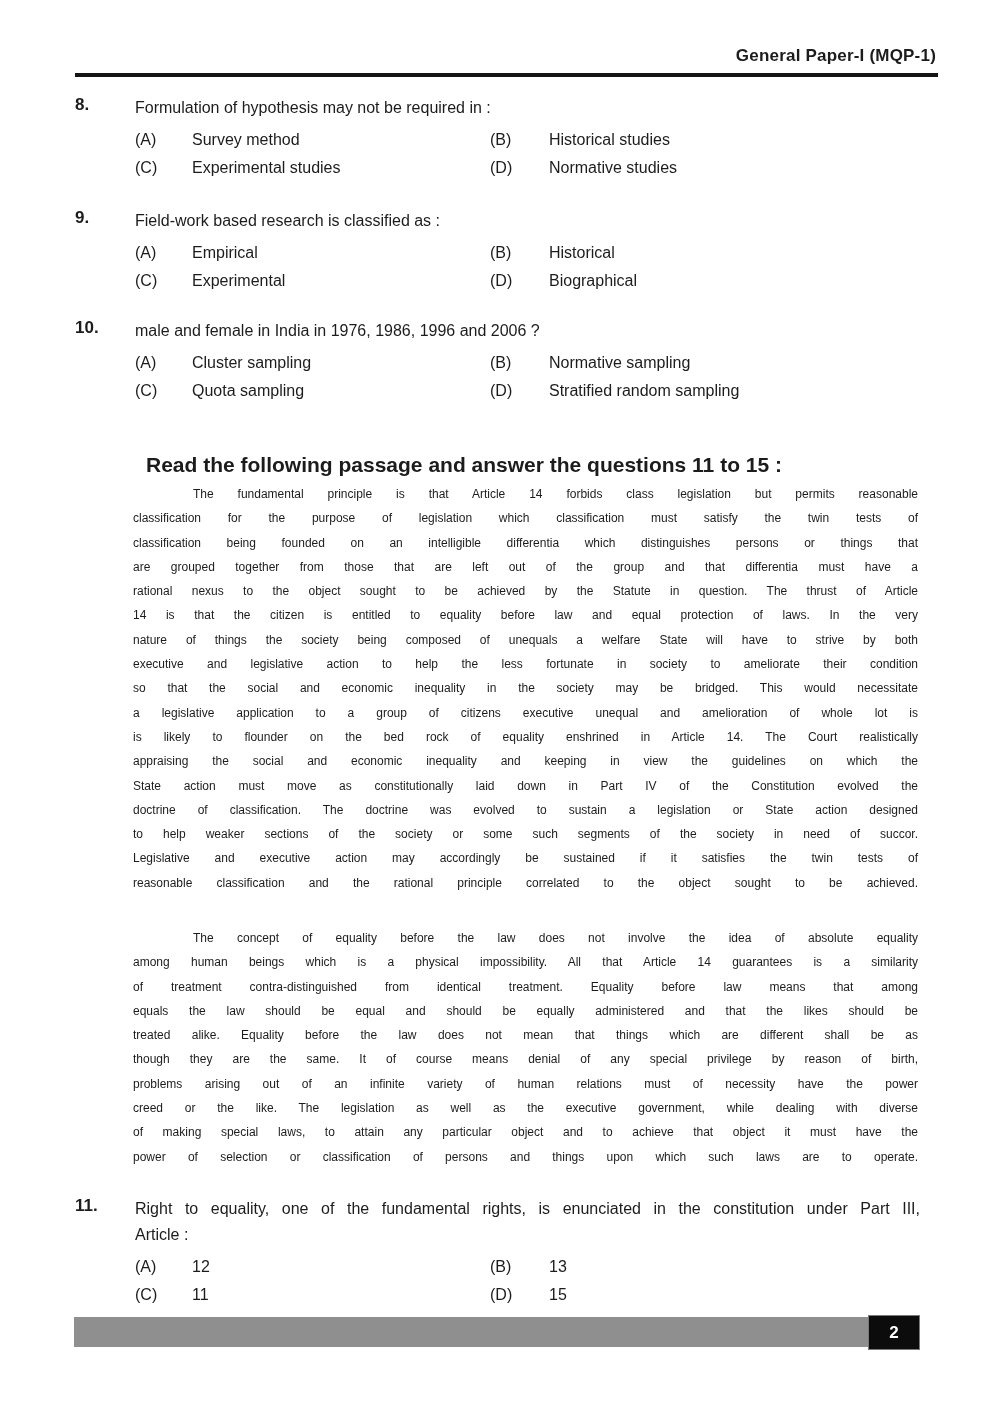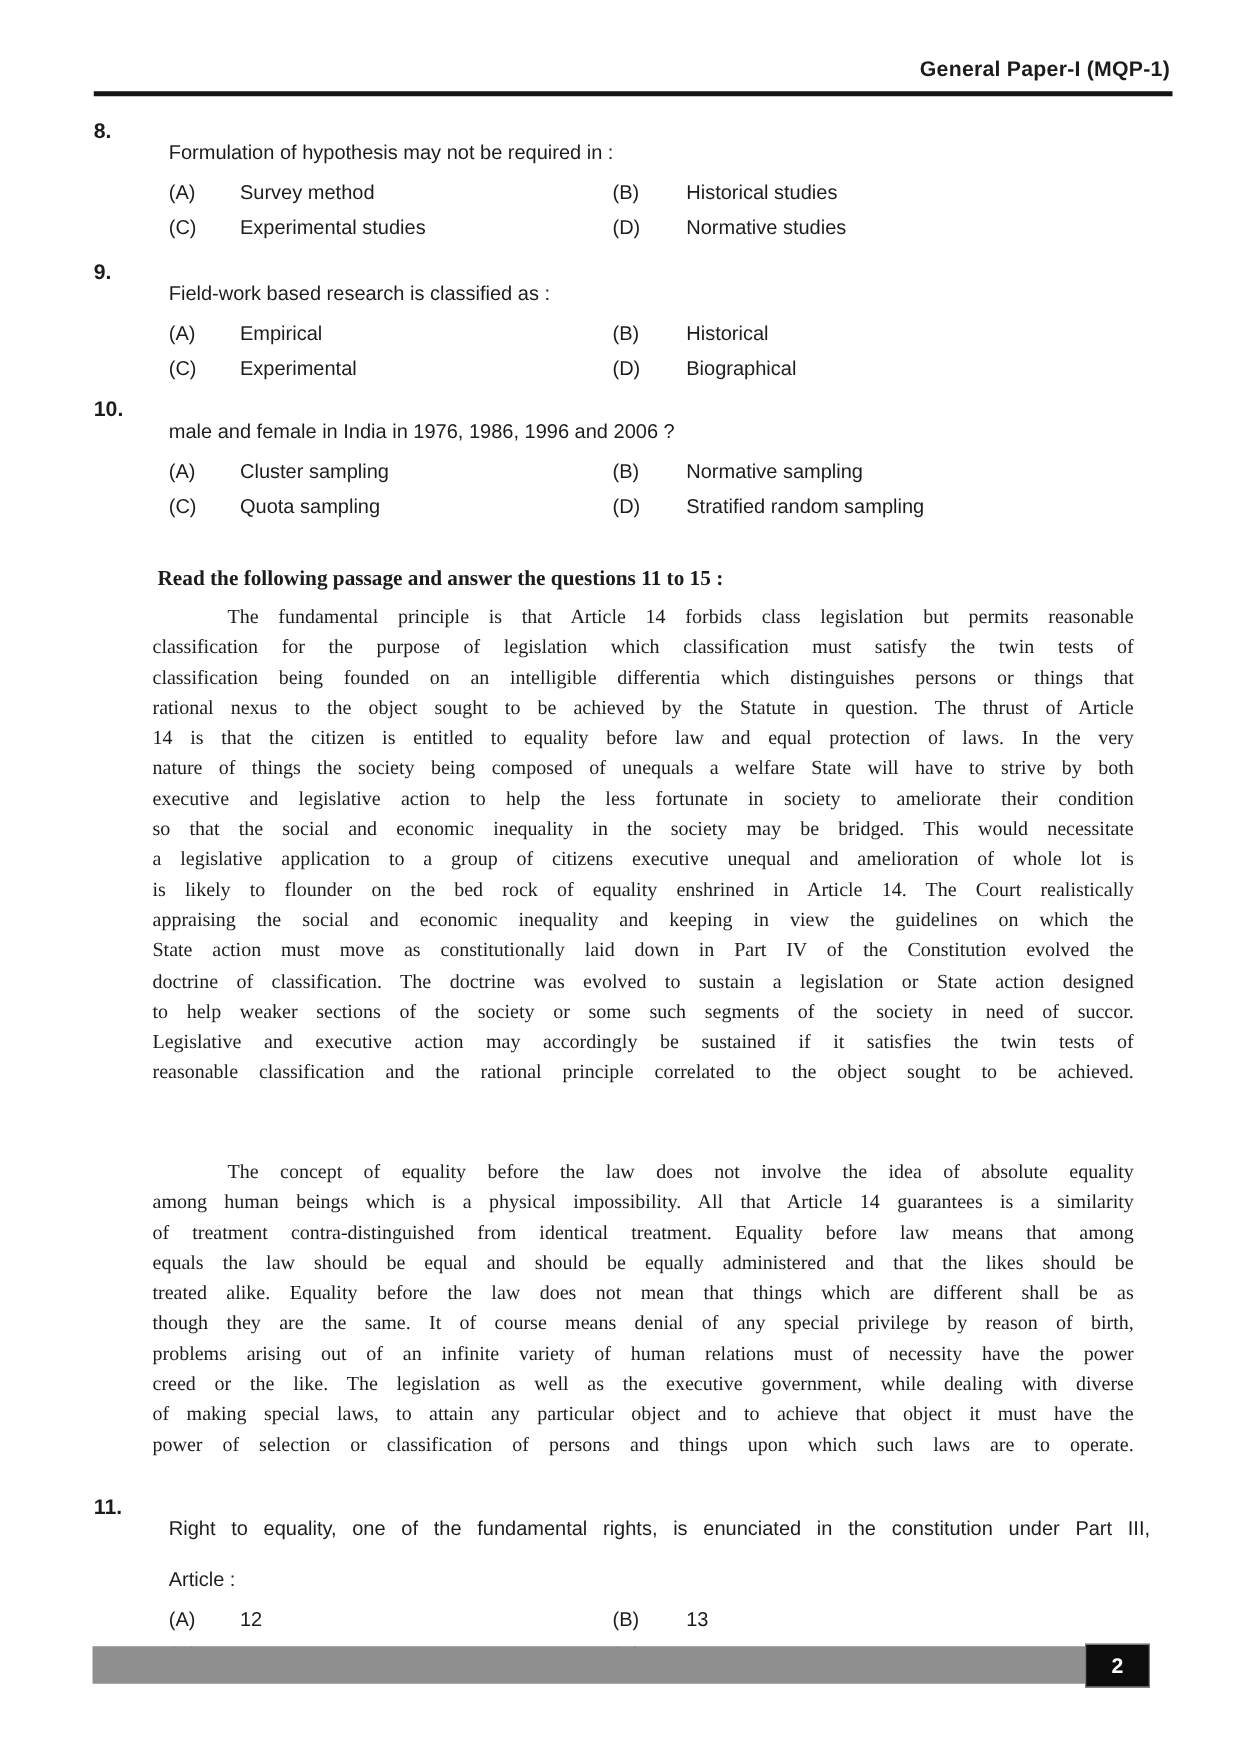--- a/index.html
+++ b/index.html
@@ -15,34 +15,34 @@
     font-size:17px;font-weight:bold;letter-spacing:.2px;
   }
   .head-rule{
     position:absolute;left:75px;top:73px;width:863px;height:4px;
     background:#151515;
   }
 
   .question{position:absolute;left:75px;width:845px;}
   .qnum{position:absolute;left:0;top:0;font-size:17px;font-weight:bold;}
   .qbody{margin-left:60px;width:785px;font-size:16px;line-height:26px;}
-  .qline{height:26px;margin-top:15px;}
+  .qline{height:26px;}
   .just{text-align:justify;text-align-last:justify;}
   .opts{margin-top:5px;position:relative;}
   .optrow{position:relative;height:28px;line-height:28px;font-size:16px;}
   .ol-a{position:absolute;left:0;}
   .ot-a{position:absolute;left:57px;}
   .ol-b{position:absolute;left:355px;}
   .ot-b{position:absolute;left:414px;}
 
   .passage-heading{
-    position:absolute;left:126px;top:453px;width:785px;
-    font-size:17px;font-weight:bold;font-family:Liberation Serif, serif;
+    position:absolute;left:146px;top:453px;width:785px;
+    font-size:21px;font-weight:bold;
   }
-  .para{position:absolute;left:122px;width:785px;font-size:16px;font-family:Liberation Serif, serif;}
+  .para{position:absolute;left:133px;width:785px;font-size:12px;}
   .pline{height:24.3px;line-height:24.3px;text-align:justify;text-align-last:justify;}
   .indent{padding-left:60px;}
   #para1{top:482px;}
   #para2{top:926px;}
 
   .footer-bar{
     position:absolute;left:74px;top:1317px;width:846px;height:30px;
     background:#8f8f8f;
   }
   .page-num-box{
@@ -122,20 +122,21 @@
       </div>
     </div>
   </div>
 
   <div class="passage-heading">Read the following passage and answer the questions 11 to 15 :</div>
 
   <div class="para" id="para1">
     <div class="pline indent">The fundamental principle is that Article 14 forbids class legislation but permits reasonable</div>
     <div class="pline">classification for the purpose of legislation which classification must satisfy the twin tests of</div>
     <div class="pline">classification being founded on an intelligible differentia which distinguishes persons or things that</div>
+    <div class="pline">are grouped together from those that are left out of the group and that differentia must have a</div>
     <div class="pline">rational nexus to the object sought to be achieved by the Statute in question. The thrust of Article</div>
     <div class="pline">14 is that the citizen is entitled to equality before law and equal protection of laws. In the very</div>
     <div class="pline">nature of things the society being composed of unequals a welfare State will have to strive by both</div>
     <div class="pline">executive and legislative action to help the less fortunate in society to ameliorate their condition</div>
     <div class="pline">so that the social and economic inequality in the society may be bridged. This would necessitate</div>
     <div class="pline">a legislative application to a group of citizens executive unequal and amelioration of whole lot is</div>
     <div class="pline">is likely to flounder on the bed rock of equality enshrined in Article 14. The Court realistically</div>
     <div class="pline">appraising the social and economic inequality and keeping in view the guidelines on which the</div>
     <div class="pline">State action must move as constitutionally laid down in Part IV of the Constitution evolved the</div>
     <div class="pline">doctrine of classification. The doctrine was evolved to sustain a legislation or State action designed</div>

